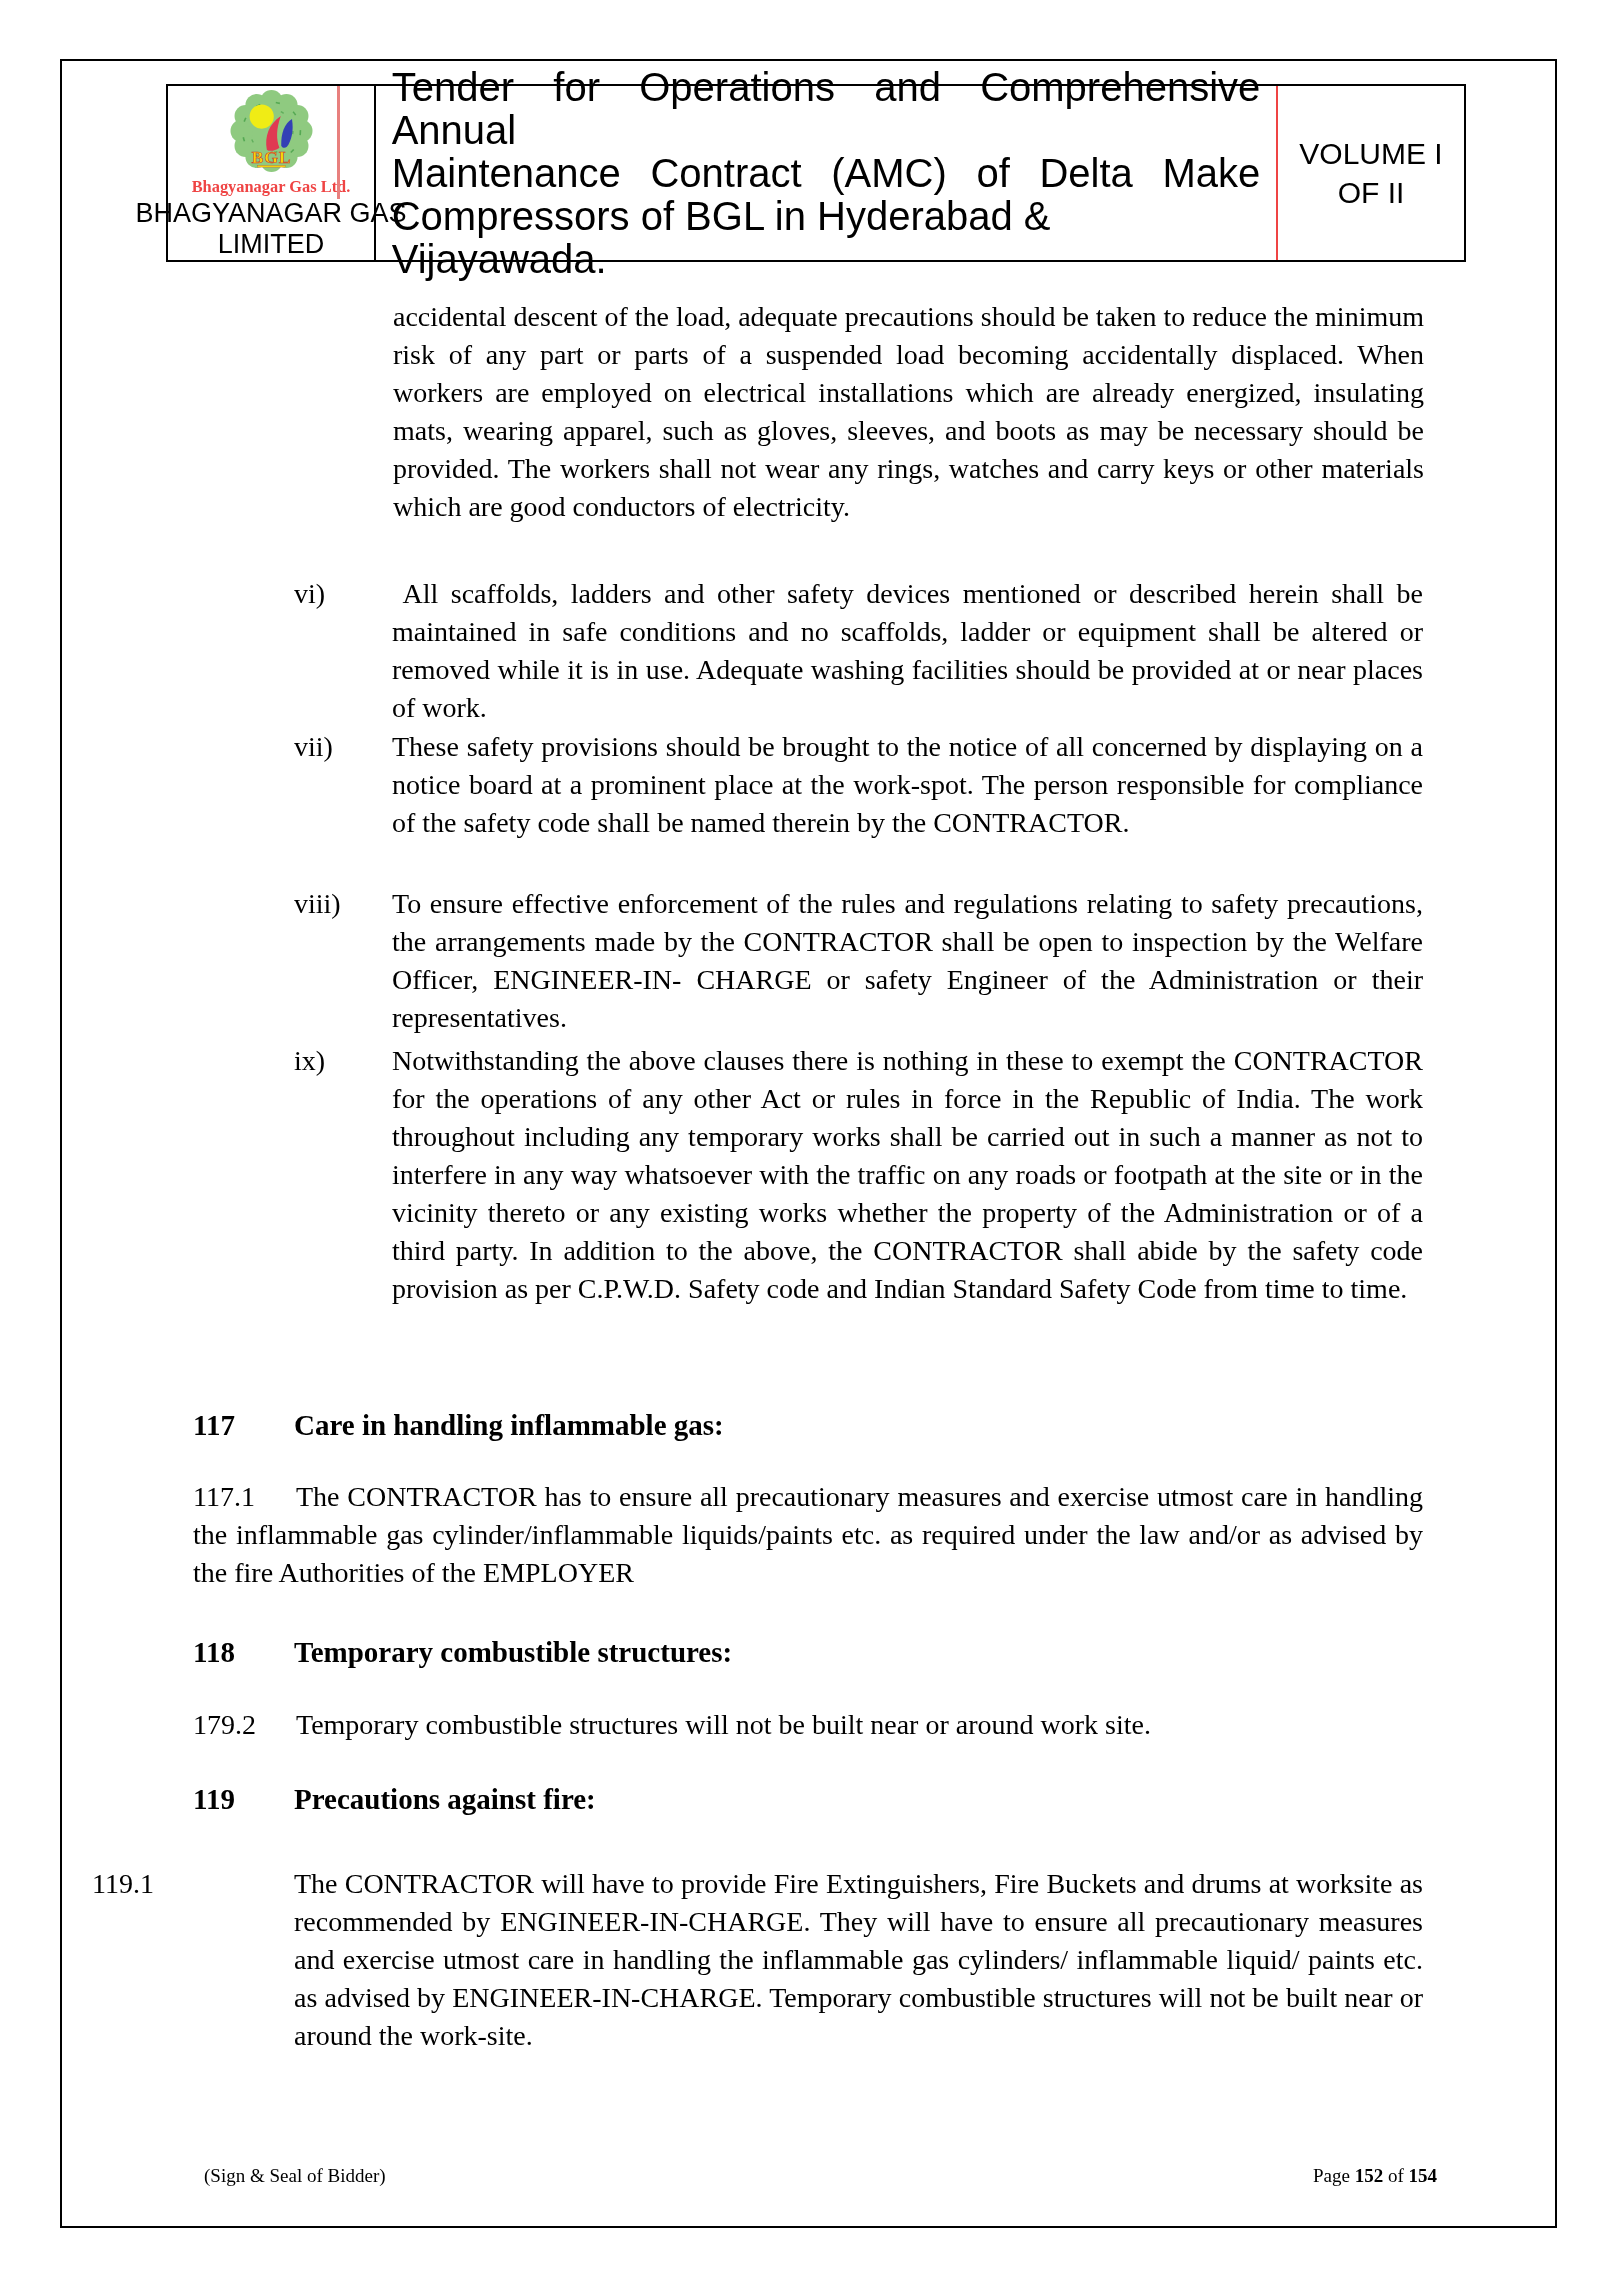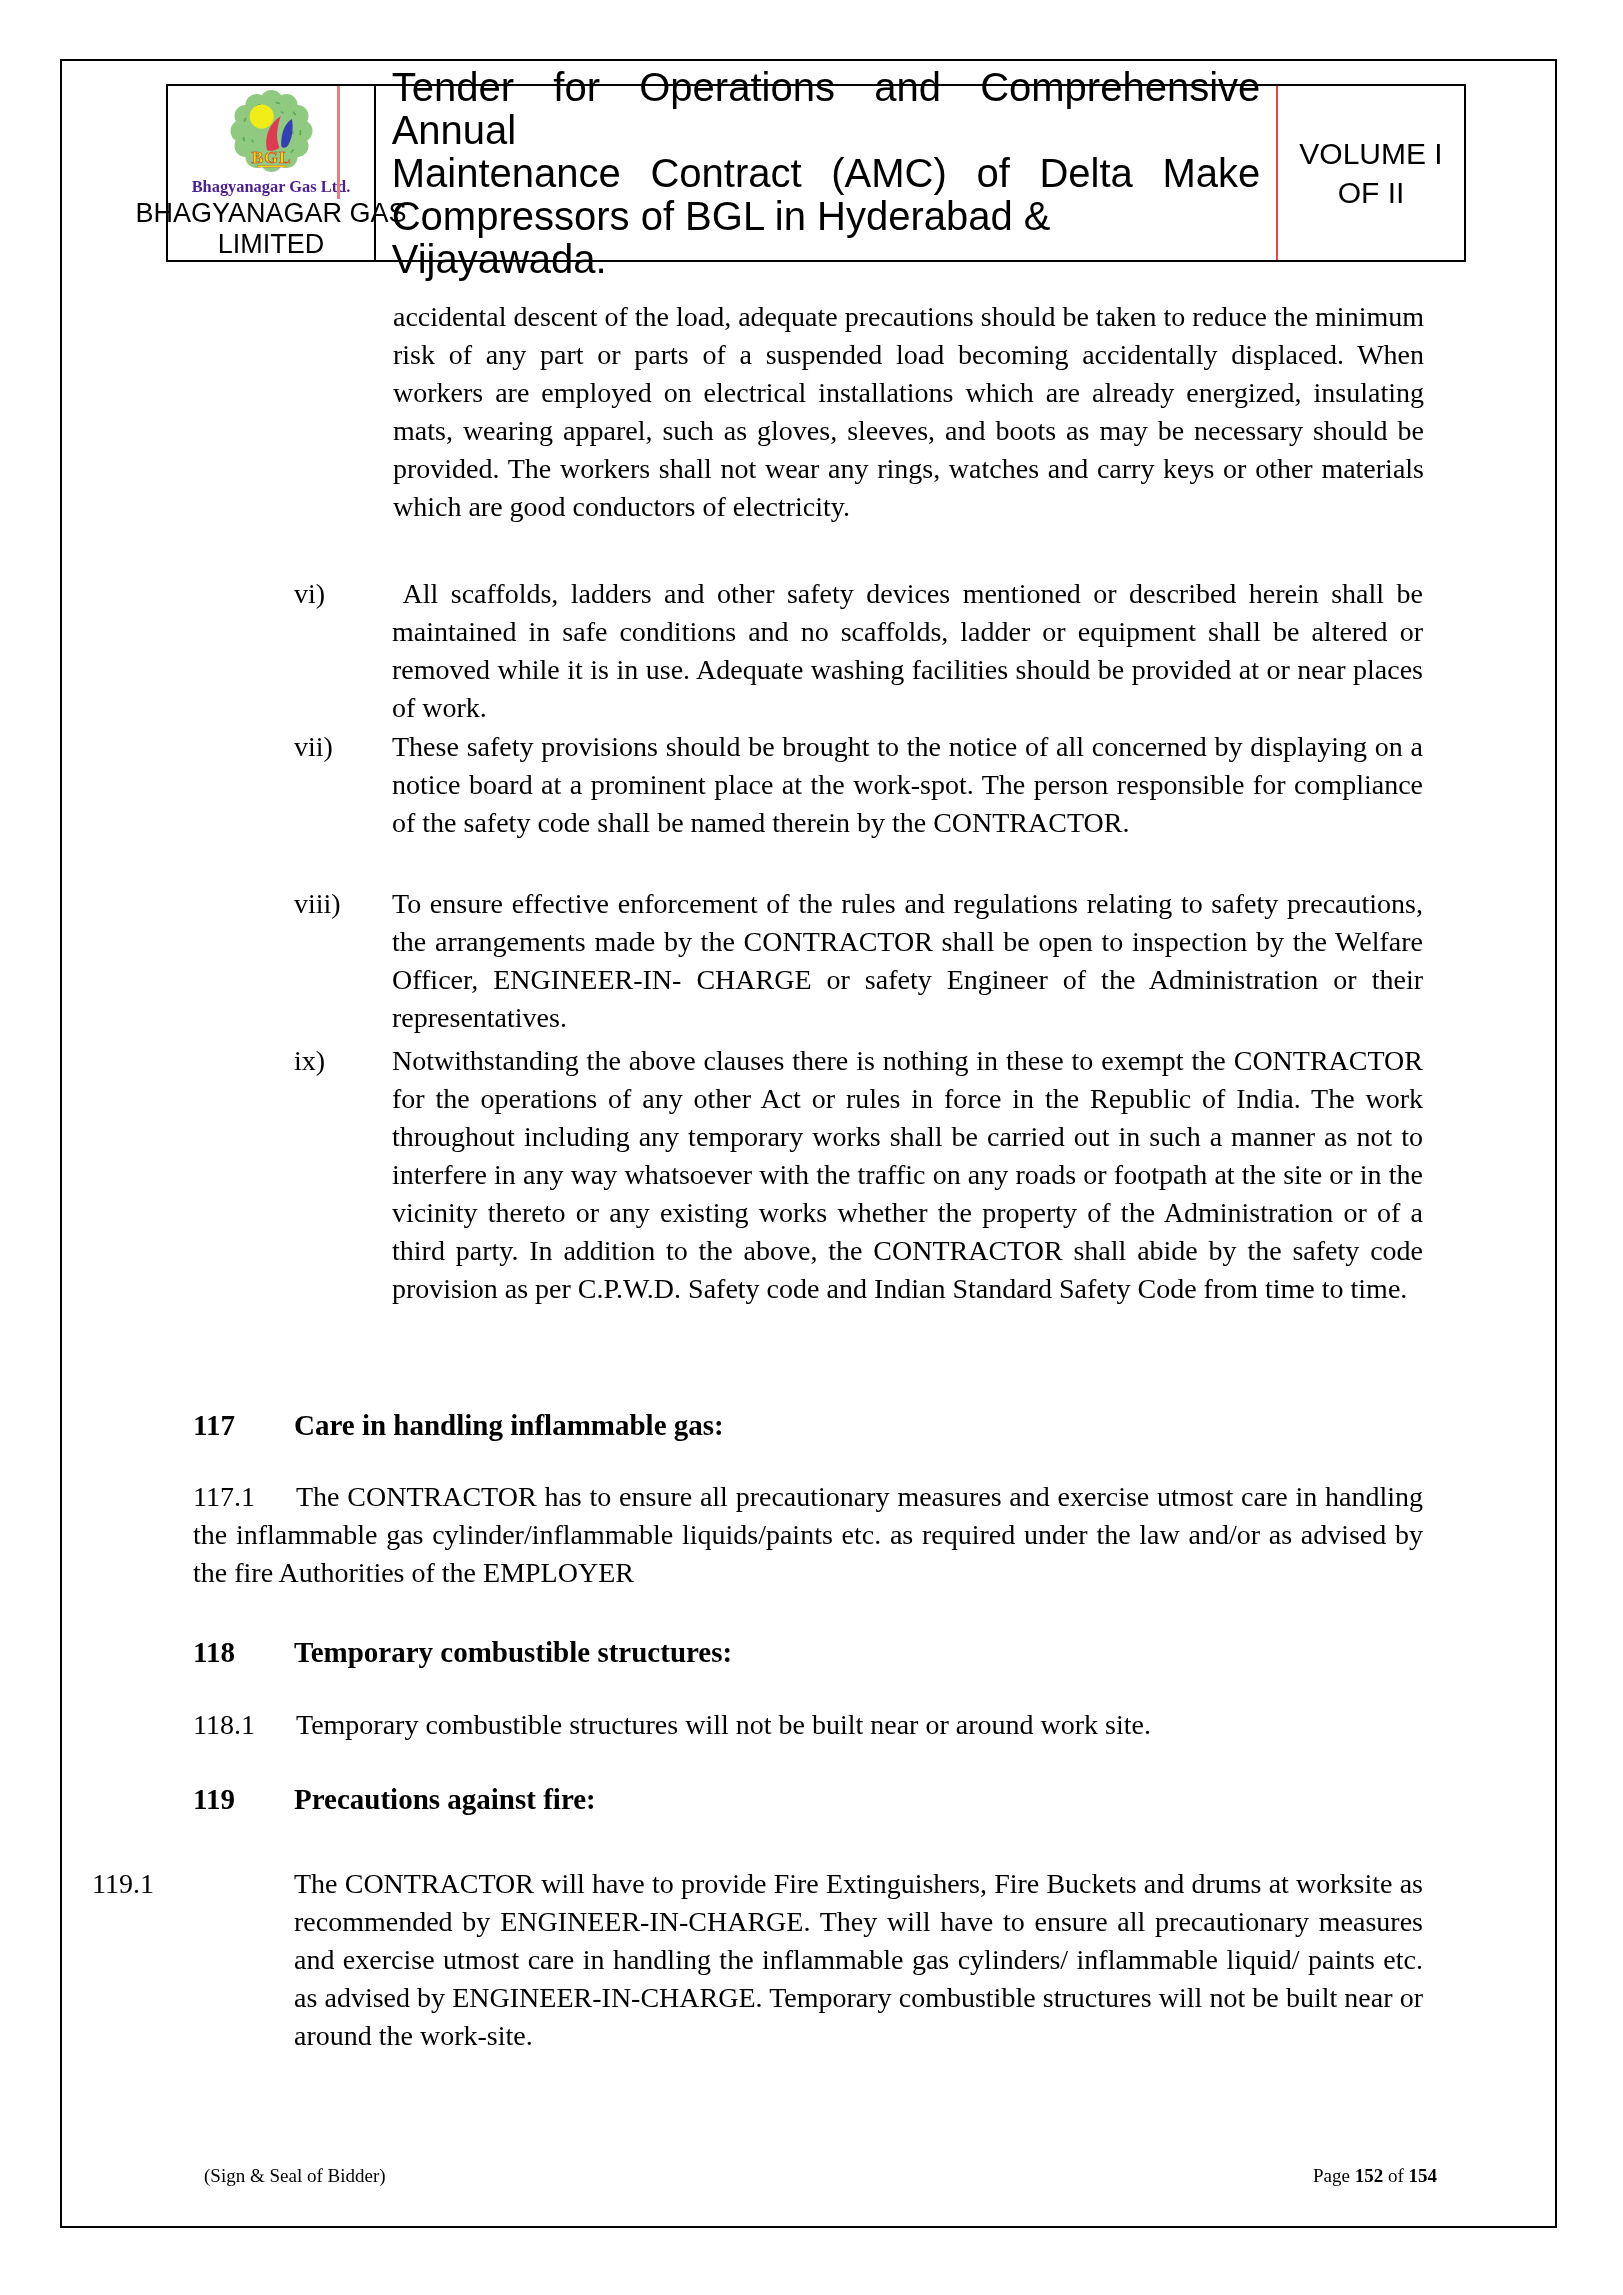--- a/index.html
+++ b/index.html
@@ -35,21 +35,21 @@
   .logo-redline {
     position:absolute; top:0; right:34px;
     width:2.6px; height:113px;
     background:#e8807e;
   }
   .logo-svg { width:99px; height:97px; display:block; }
   .logo-caption {
     font-family:"Liberation Serif", serif;
     font-weight:bold;
     font-size:16.4px; line-height:18.3px;
-    color:#4c1d95;
+    color:#ef4444;
     white-space:nowrap;
   }
   .company-name {
     font-family:"Liberation Sans", sans-serif;
     font-size:27px; line-height:31px;
     text-align:center;
     margin-top:1.3px;
     white-space:nowrap;
   }
   .cell-title {
@@ -209,21 +209,21 @@
   </div>
   <div class="body-text clause c-117">
     <span class="clause-num">117.1</span><span class="inner">The CONTRACTOR has to ensure all precautionary measures and exercise utmost care in handling the inflammable gas cylinder/inflammable liquids/paints etc. as required under the law and/or as advised by the fire Authorities of the EMPLOYER</span>
   </div>
 
   <div class="section-heading h-118">
     <span class="sh-num">118</span>
     <span>Temporary combustible structures:</span>
   </div>
   <div class="body-text clause c-118">
-    <span class="clause-num">118.1</span><span class="inner">Temporary combustible structures will not be built near or around work site.</span>
+    <span class="clause-num">179.2</span><span class="inner">Temporary combustible structures will not be built near or around work site.</span>
   </div>
 
   <div class="section-heading h-119">
     <span class="sh-num">119</span>
     <span>Precautions against fire:</span>
   </div>
   <div class="body-text clause c-119">
     <span class="clause-num">119.1</span><span class="inner">The CONTRACTOR will have to provide Fire Extinguishers, Fire Buckets and drums at worksite as recommended by ENGINEER-IN-CHARGE. They will have to ensure all precautionary measures and exercise utmost care in handling the inflammable gas cylinders/ inflammable liquid/ paints etc. as advised by ENGINEER-IN-CHARGE. Temporary combustible structures will not be built near or around the work-site.</span>
   </div>
 

